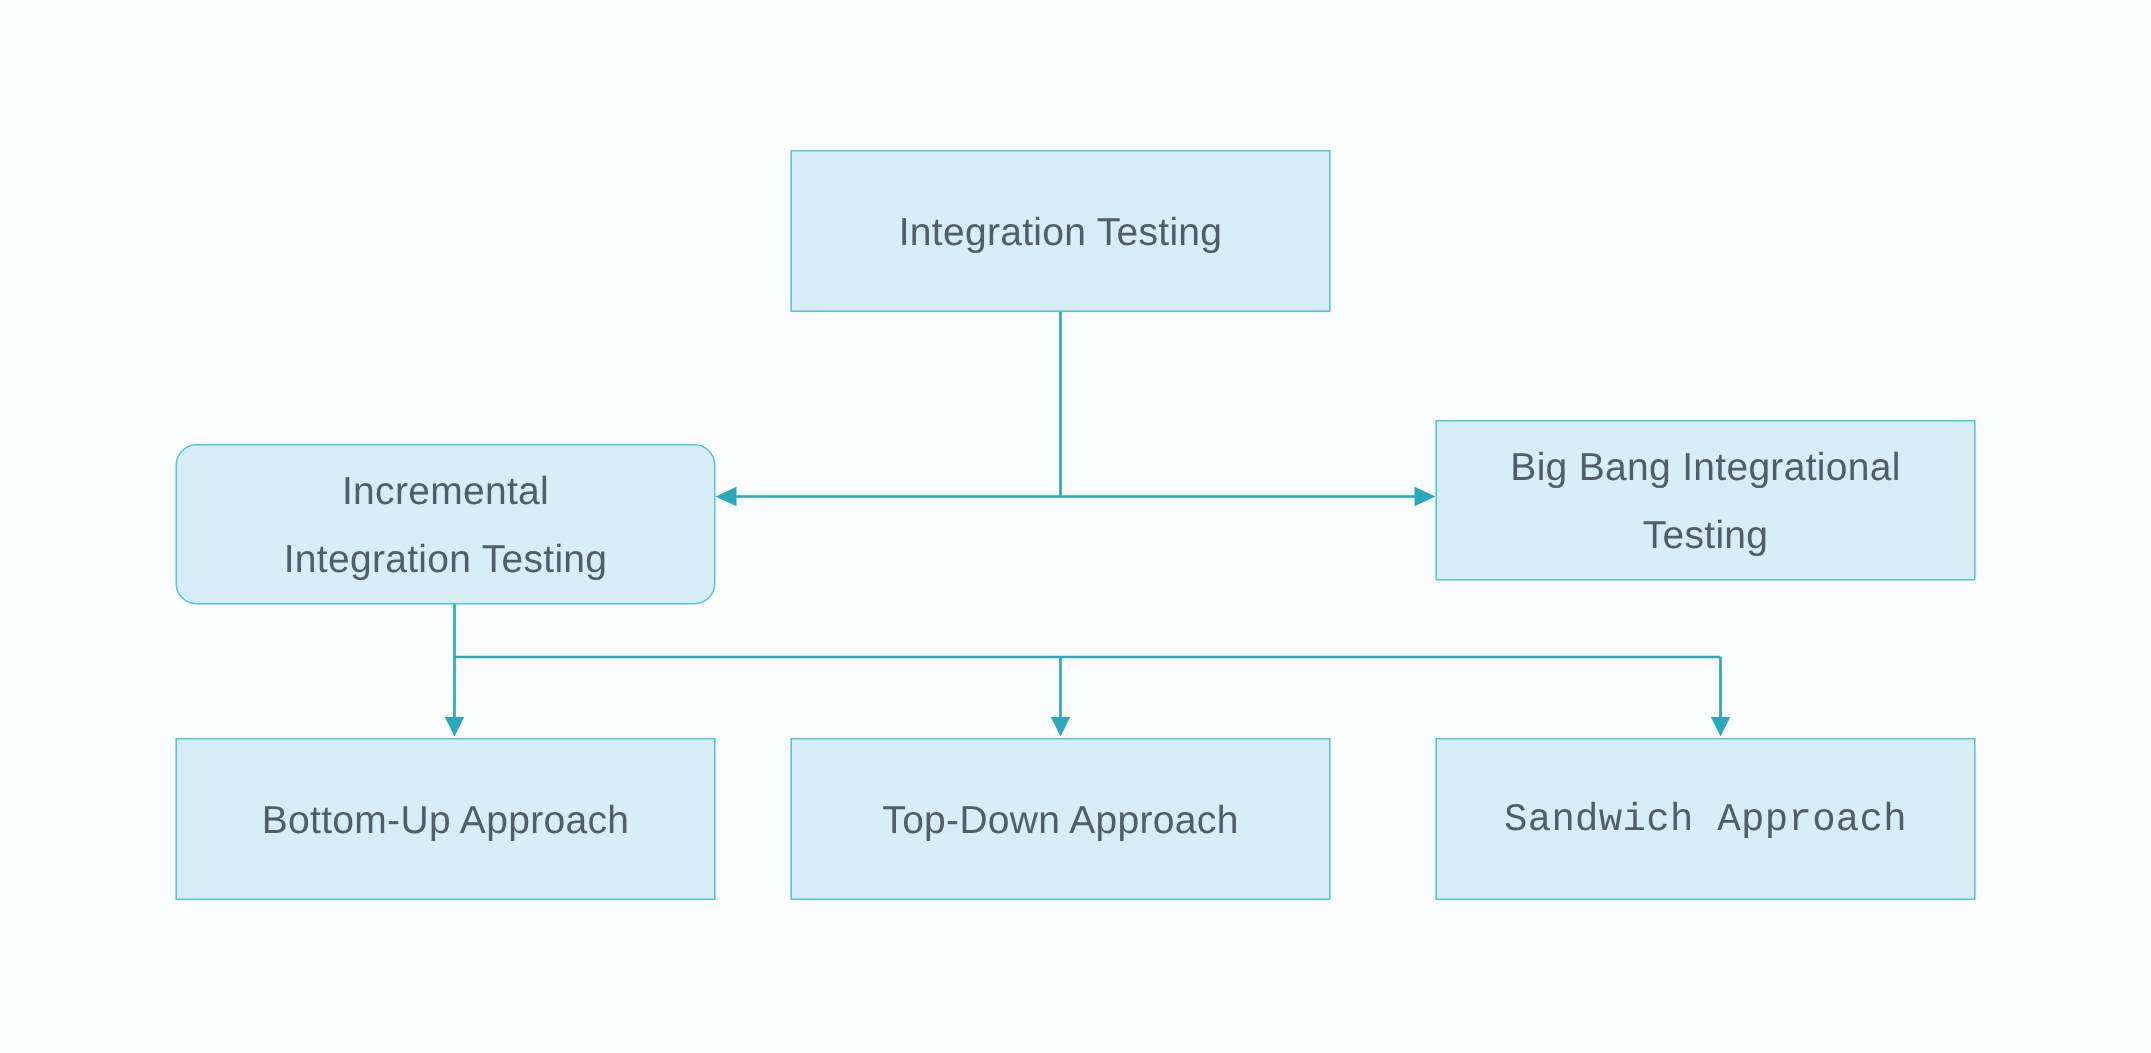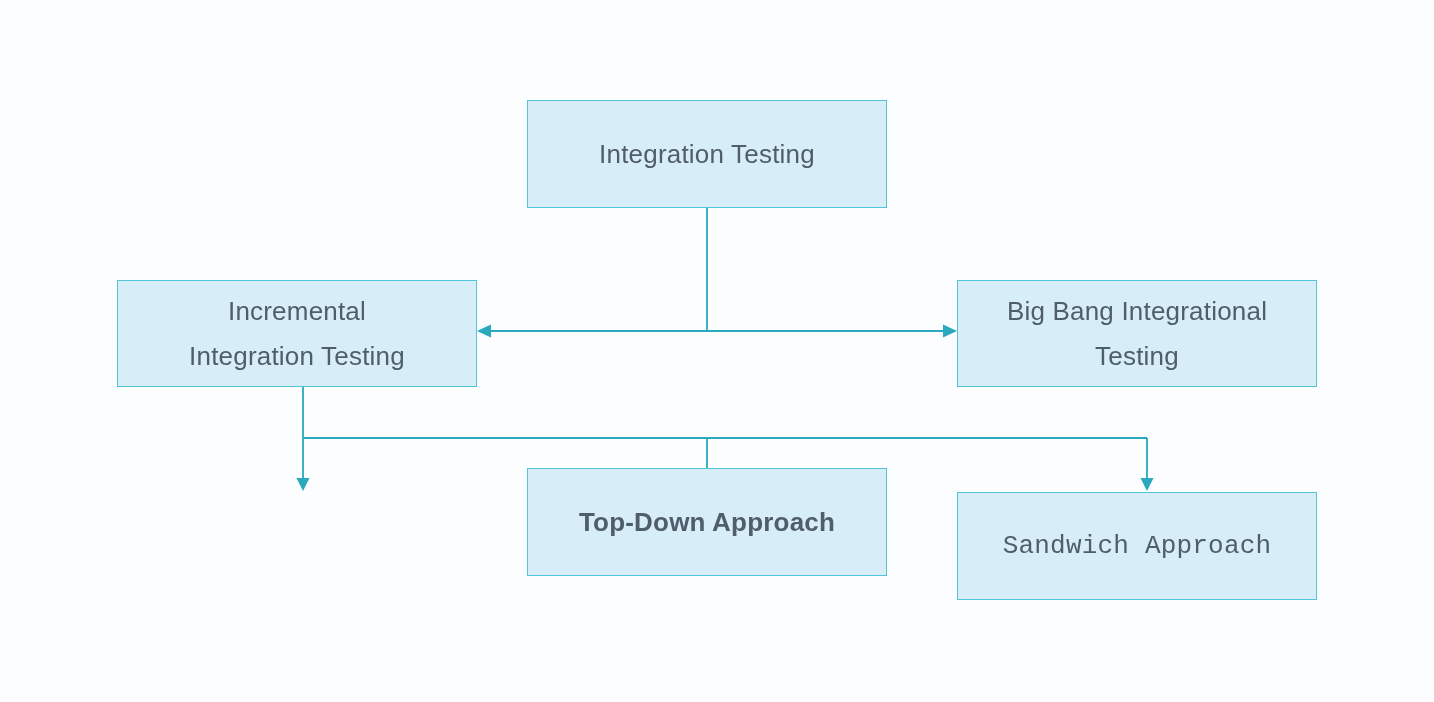--- a/index.html
+++ b/index.html
@@ -35,24 +35,24 @@
   }
   .node-label {
     font-size: 26px;
     line-height: 1.72;
     color: #4f5d6d;
     white-space: pre-line;
     letter-spacing: 0.2px;
   }
   
   #node-integration-testing       { left: 527px; top: 100px; width: 360px; height: 108px; }
-  #node-incremental               { left: 117px; top: 280px; width: 360px; height: 107px; }
+  #node-incremental               { left: 117px; top: 296px; width: 360px; height: 107px; border-radius: 14px; }
   #node-big-bang                  { left: 957px; top: 280px; width: 360px; height: 107px; align-items: center; }
   #node-bottom-up                 { left: 117px; top: 492px; width: 360px; height: 108px; }
-  #node-top-down                  { left: 527px; top: 468px; width: 360px; height: 108px; font-weight: bold; }
+  #node-top-down                  { left: 527px; top: 492px; width: 360px; height: 108px; }
   #node-sandwich                  { left: 957px; top: 492px; width: 360px; height: 108px; font-family: Liberation Mono, monospace; }
 </style>
 </head>
 <body>
 
 <div class="canvas">
 
   <svg class="connectors" viewBox="0 0 1434 702" xmlns="http://www.w3.org/2000/svg">
     <g stroke="#2aa9be" stroke-width="1.8" fill="none">
 
@@ -87,20 +87,23 @@
   <div class="node" id="node-incremental">
     <span class="node-label">Incremental
 Integration Testing</span>
   </div>
 
   <div class="node" id="node-big-bang">
     <span class="node-label">Big Bang Integrational
 Testing</span>
   </div>
 
+  <div class="node" id="node-bottom-up">
+    <span class="node-label">Bottom-Up Approach</span>
+  </div>
 
   <div class="node" id="node-top-down">
     <span class="node-label">Top-Down Approach</span>
   </div>
 
   <div class="node" id="node-sandwich">
     <span class="node-label">Sandwich Approach</span>
   </div>
 
 </div>

